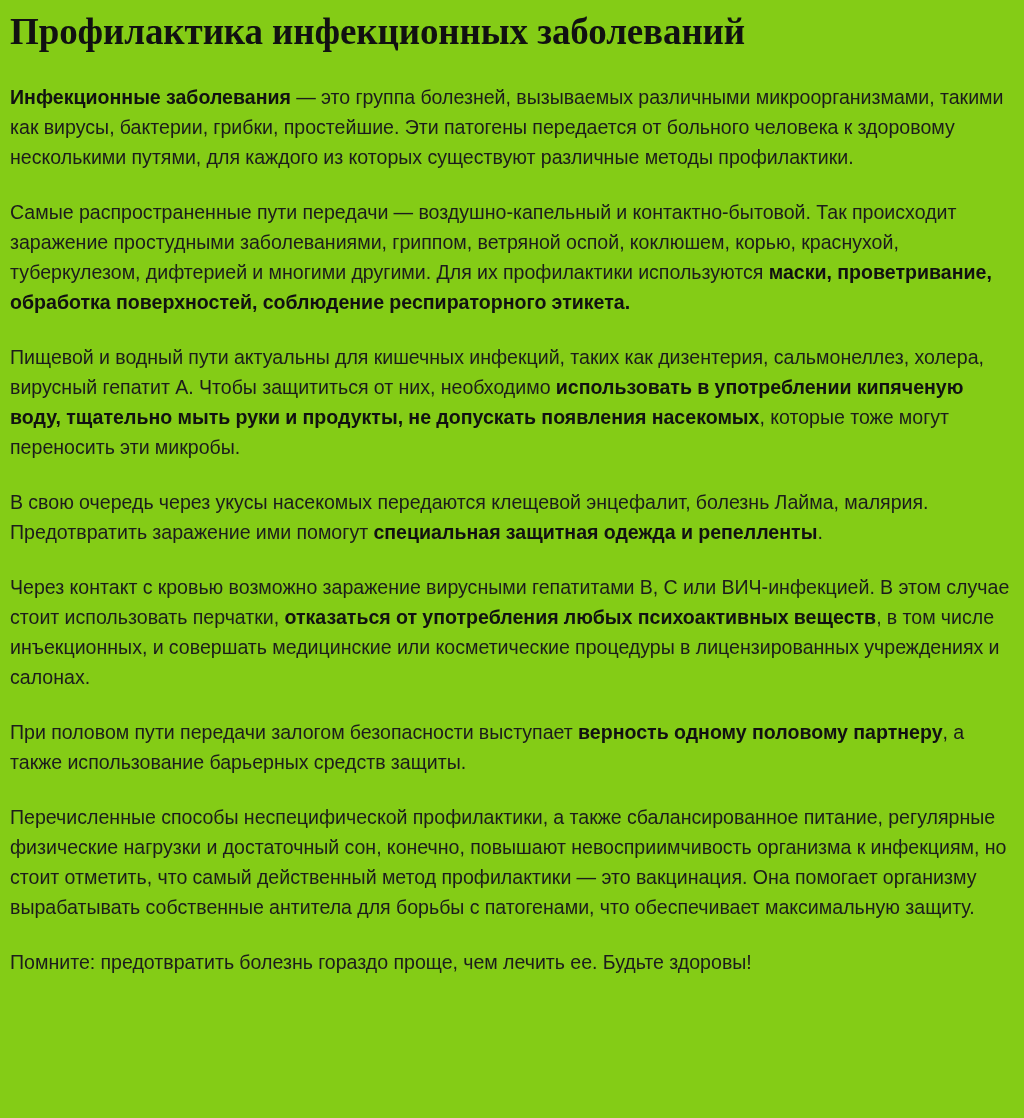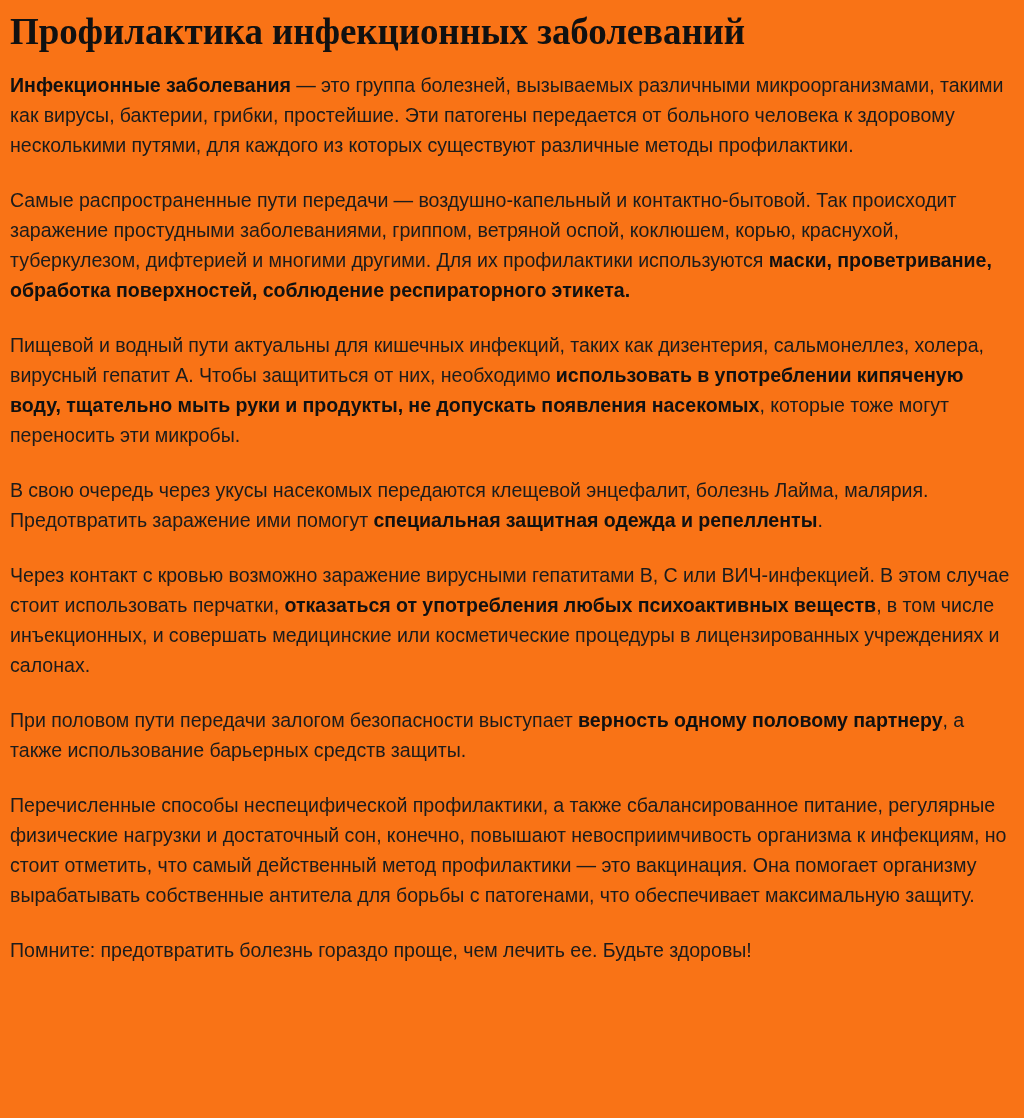--- a/index.html
+++ b/index.html
@@ -16,39 +16,39 @@
     font-family: "Liberation Sans", "DejaVu Sans", sans-serif;
     color: #1c1c1c;
     -webkit-font-smoothing: antialiased;
   }
 
   .page {
     width: 1024px;
     min-height: 1118px;
     box-sizing: border-box;
     padding: 0 10px 0 10px;
-    background: #f97316;
+    background: #84cc16;
   }
 
   
   .doc-title {
     font-family: "Liberation Serif", "DejaVu Serif", serif;
     font-weight: 700;
     font-size: 37px;
     line-height: 44px;
     letter-spacing: -0.1px;
     color: #111111;
     margin: 0;
     padding: 10px 0 0 0;
     white-space: nowrap;
   }
 
   
   .body-copy {
-    margin-top: 16px;
+    margin-top: 28px;
   }
 
   .para {
     font-family: "Liberation Sans", "DejaVu Sans", sans-serif;
     font-size: 20.5px;
     line-height: 30px;
     color: #1c1c1c;
     margin: 0 0 25px 0;
     padding: 0;
     text-align: left;

